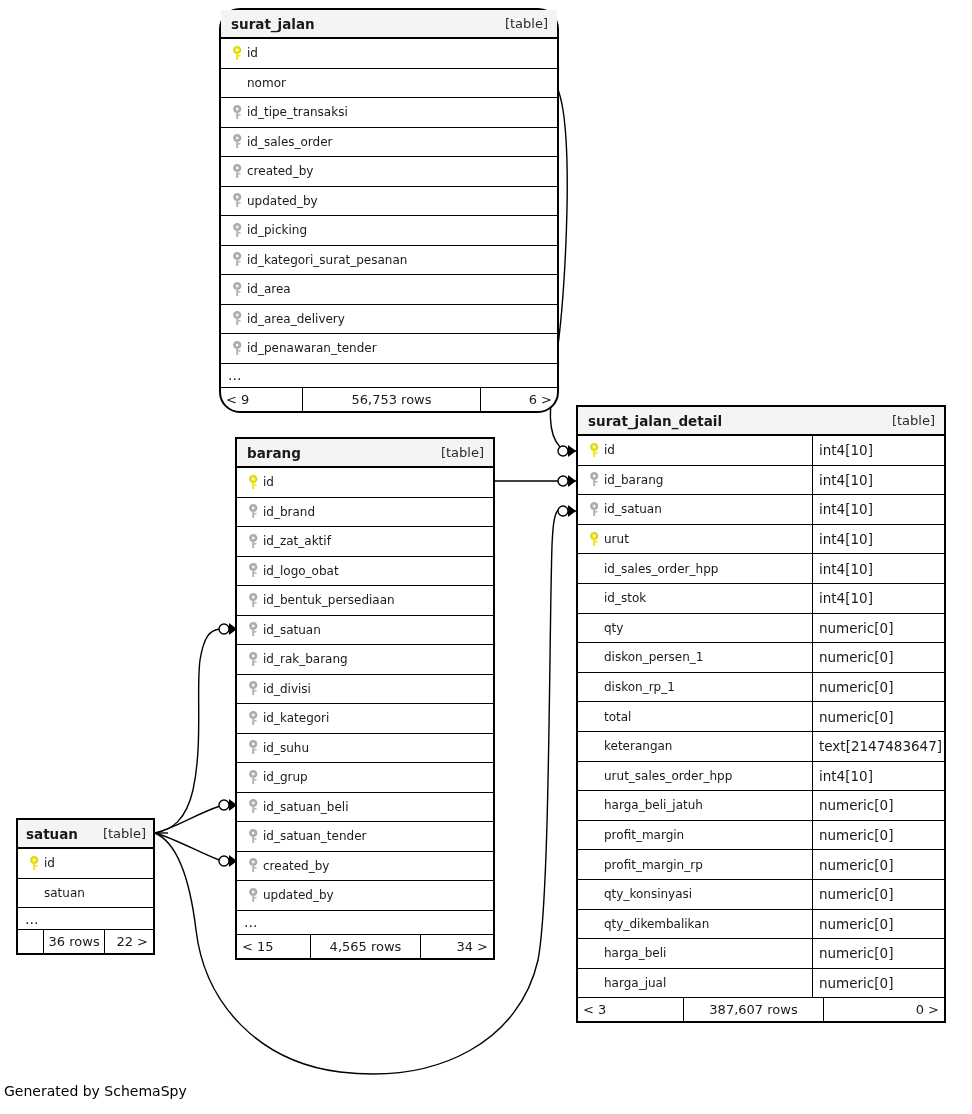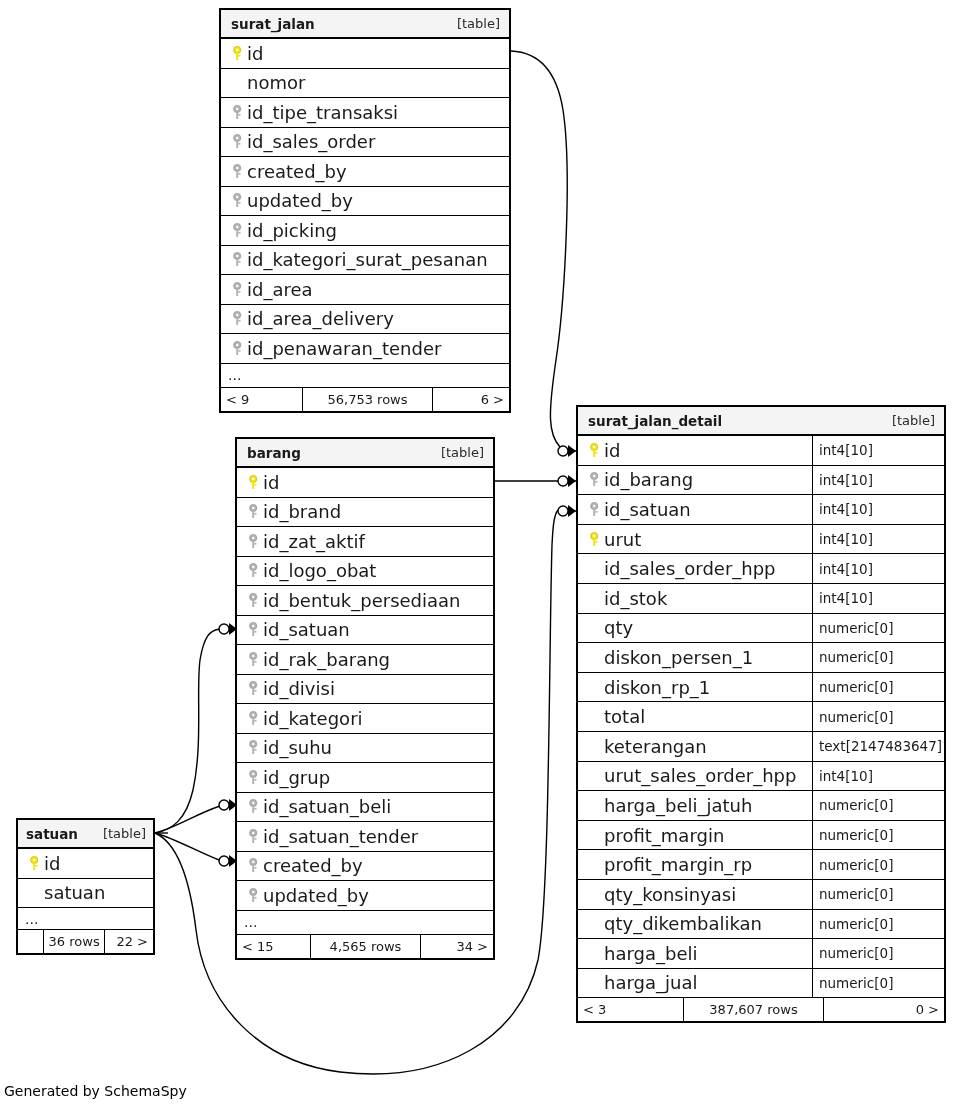--- a/index.html
+++ b/index.html
@@ -95,21 +95,21 @@
     width: 18px;
     flex: 0 0 18px;
     display: flex;
     align-items: center;
     justify-content: center;
   }
   .key-slot svg { display: block; }
 
   .col-label {
     white-space: nowrap;
-    font-size: 18px;
+    font-size: 12px;
   }
 
   
   .more-row {
     height: 24px;
     display: flex;
     align-items: center;
     padding-left: 7px;
     border-bottom: 1px solid #000000;
     box-sizing: border-box;
@@ -131,21 +131,21 @@
     box-sizing: border-box;
     padding: 0 5px;
     overflow: hidden;
     white-space: nowrap;
   }
   .foot-left   { justify-content: flex-start; border-right: 1px solid #000; }
   .foot-mid    { justify-content: center;     border-right: 1px solid #000; flex: 1 1 auto; }
   .foot-right  { justify-content: flex-end; }
 
   
-  #tbl-surat_jalan        { left: 219px; top: 8px;   width: 292px; }
+  #tbl-surat_jalan        { left: 219px; top: 8px;   width: 340px; border-radius: 21px; }
   #tbl-surat_jalan_detail { left: 576px; top: 405px; width: 370px; }
   #tbl-barang             { left: 235px; top: 437px; width: 260px; }
   #tbl-satuan             { left: 16px;  top: 818px; width: 139px; }
 
   #tbl-surat_jalan .foot-left   { width: 82px; }
   #tbl-surat_jalan .foot-right  { width: 76px; }
 
   #tbl-barang .foot-left   { width: 74px; }
   #tbl-barang .foot-right  { width: 72px; }
 

